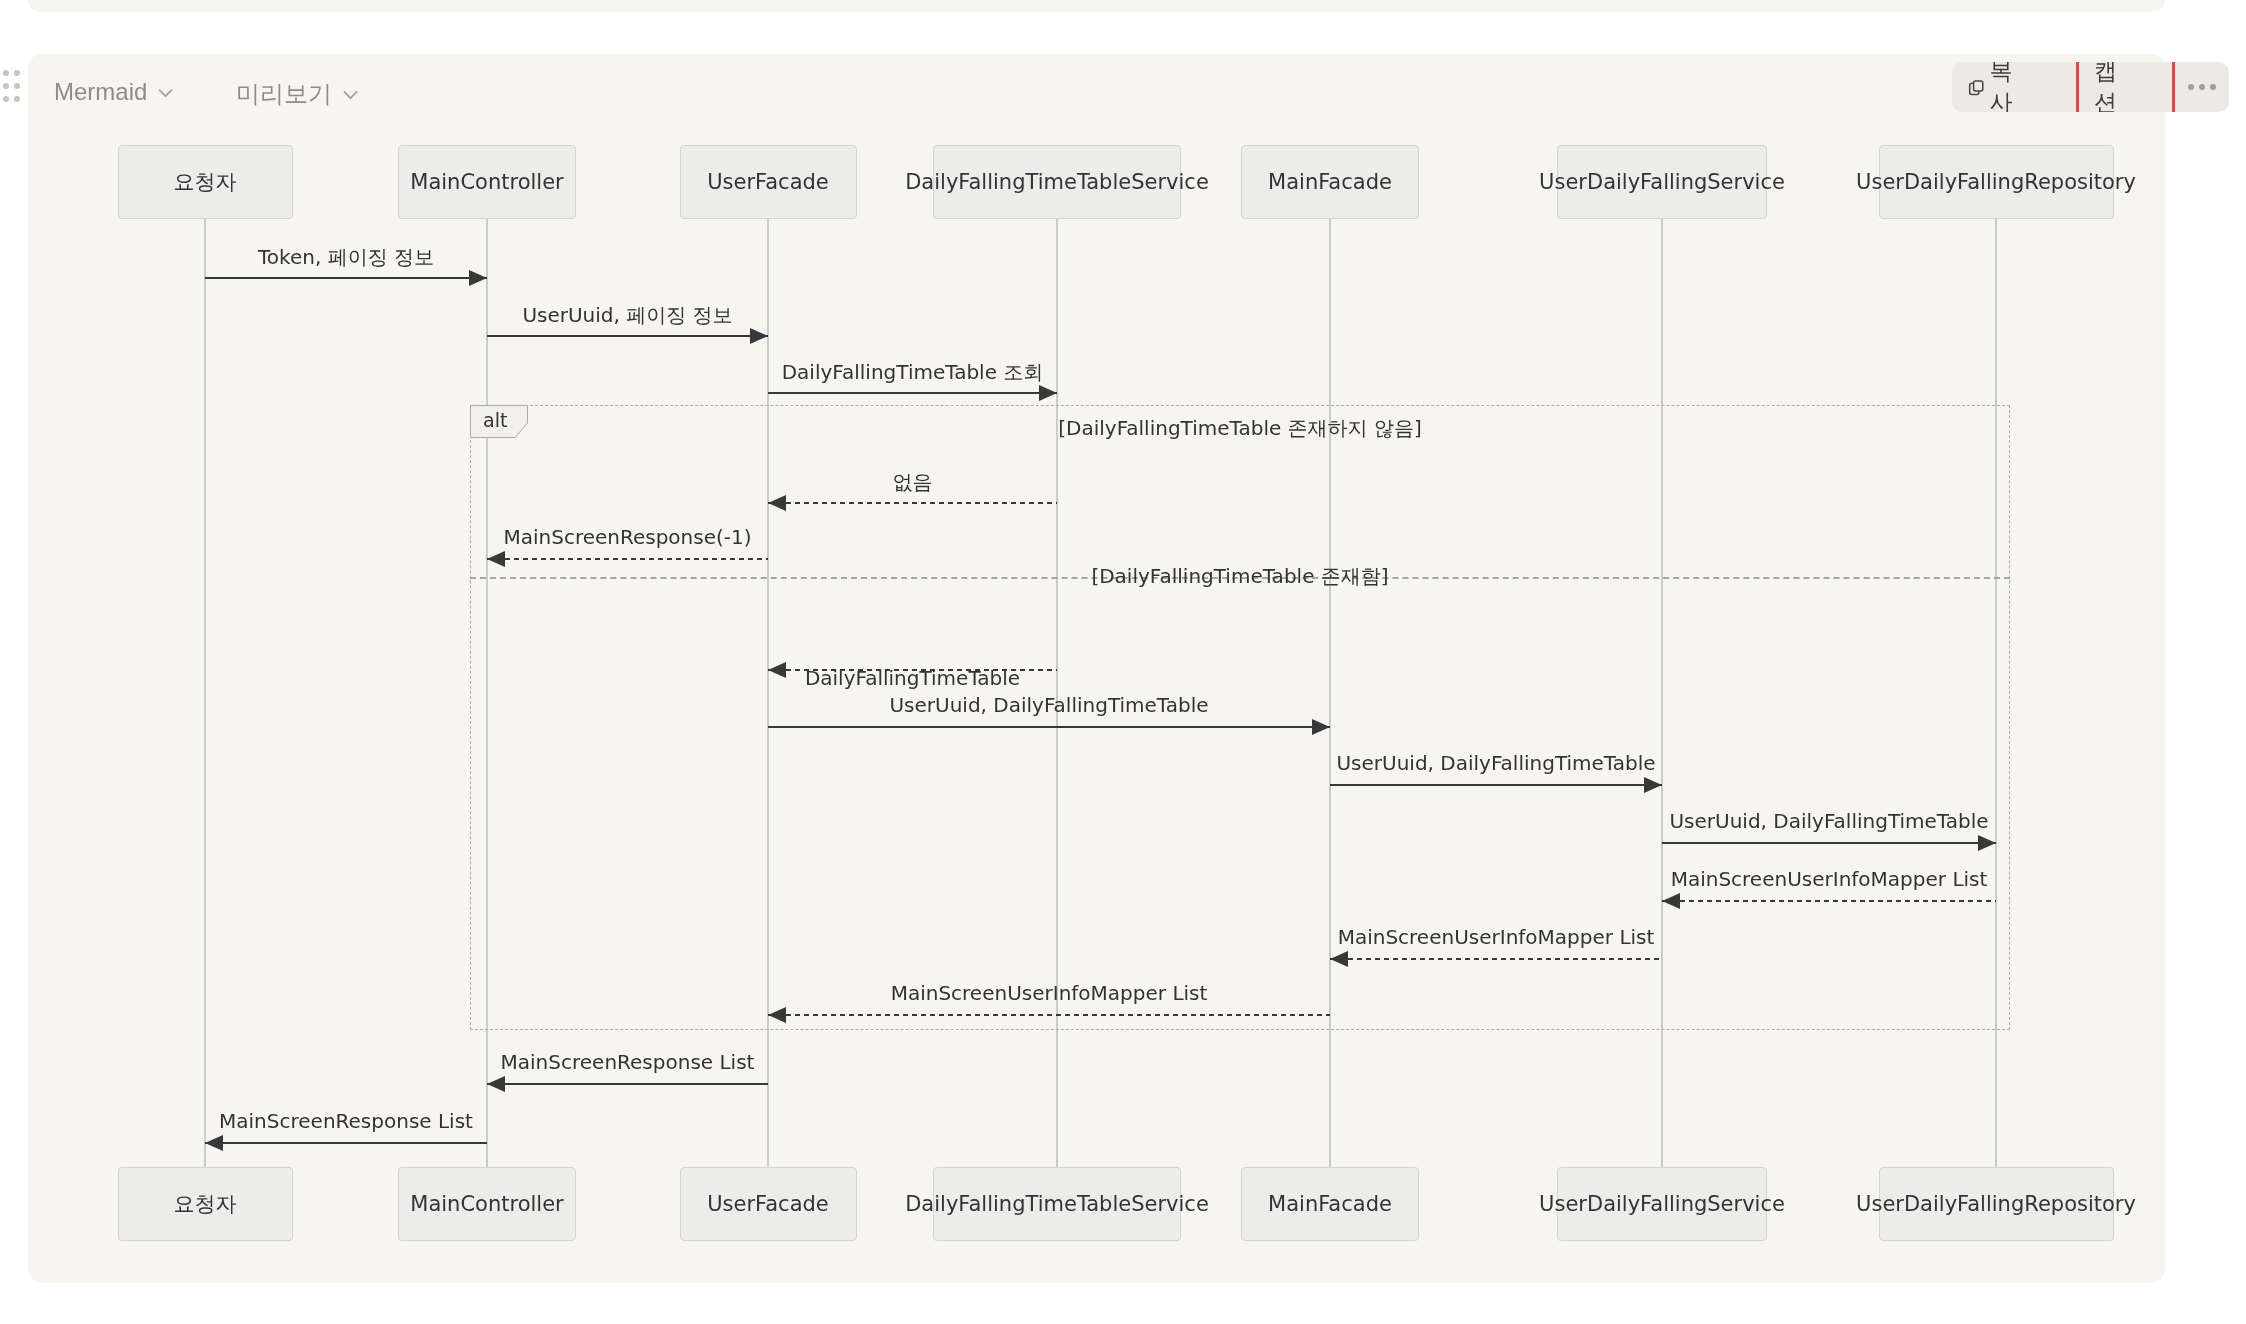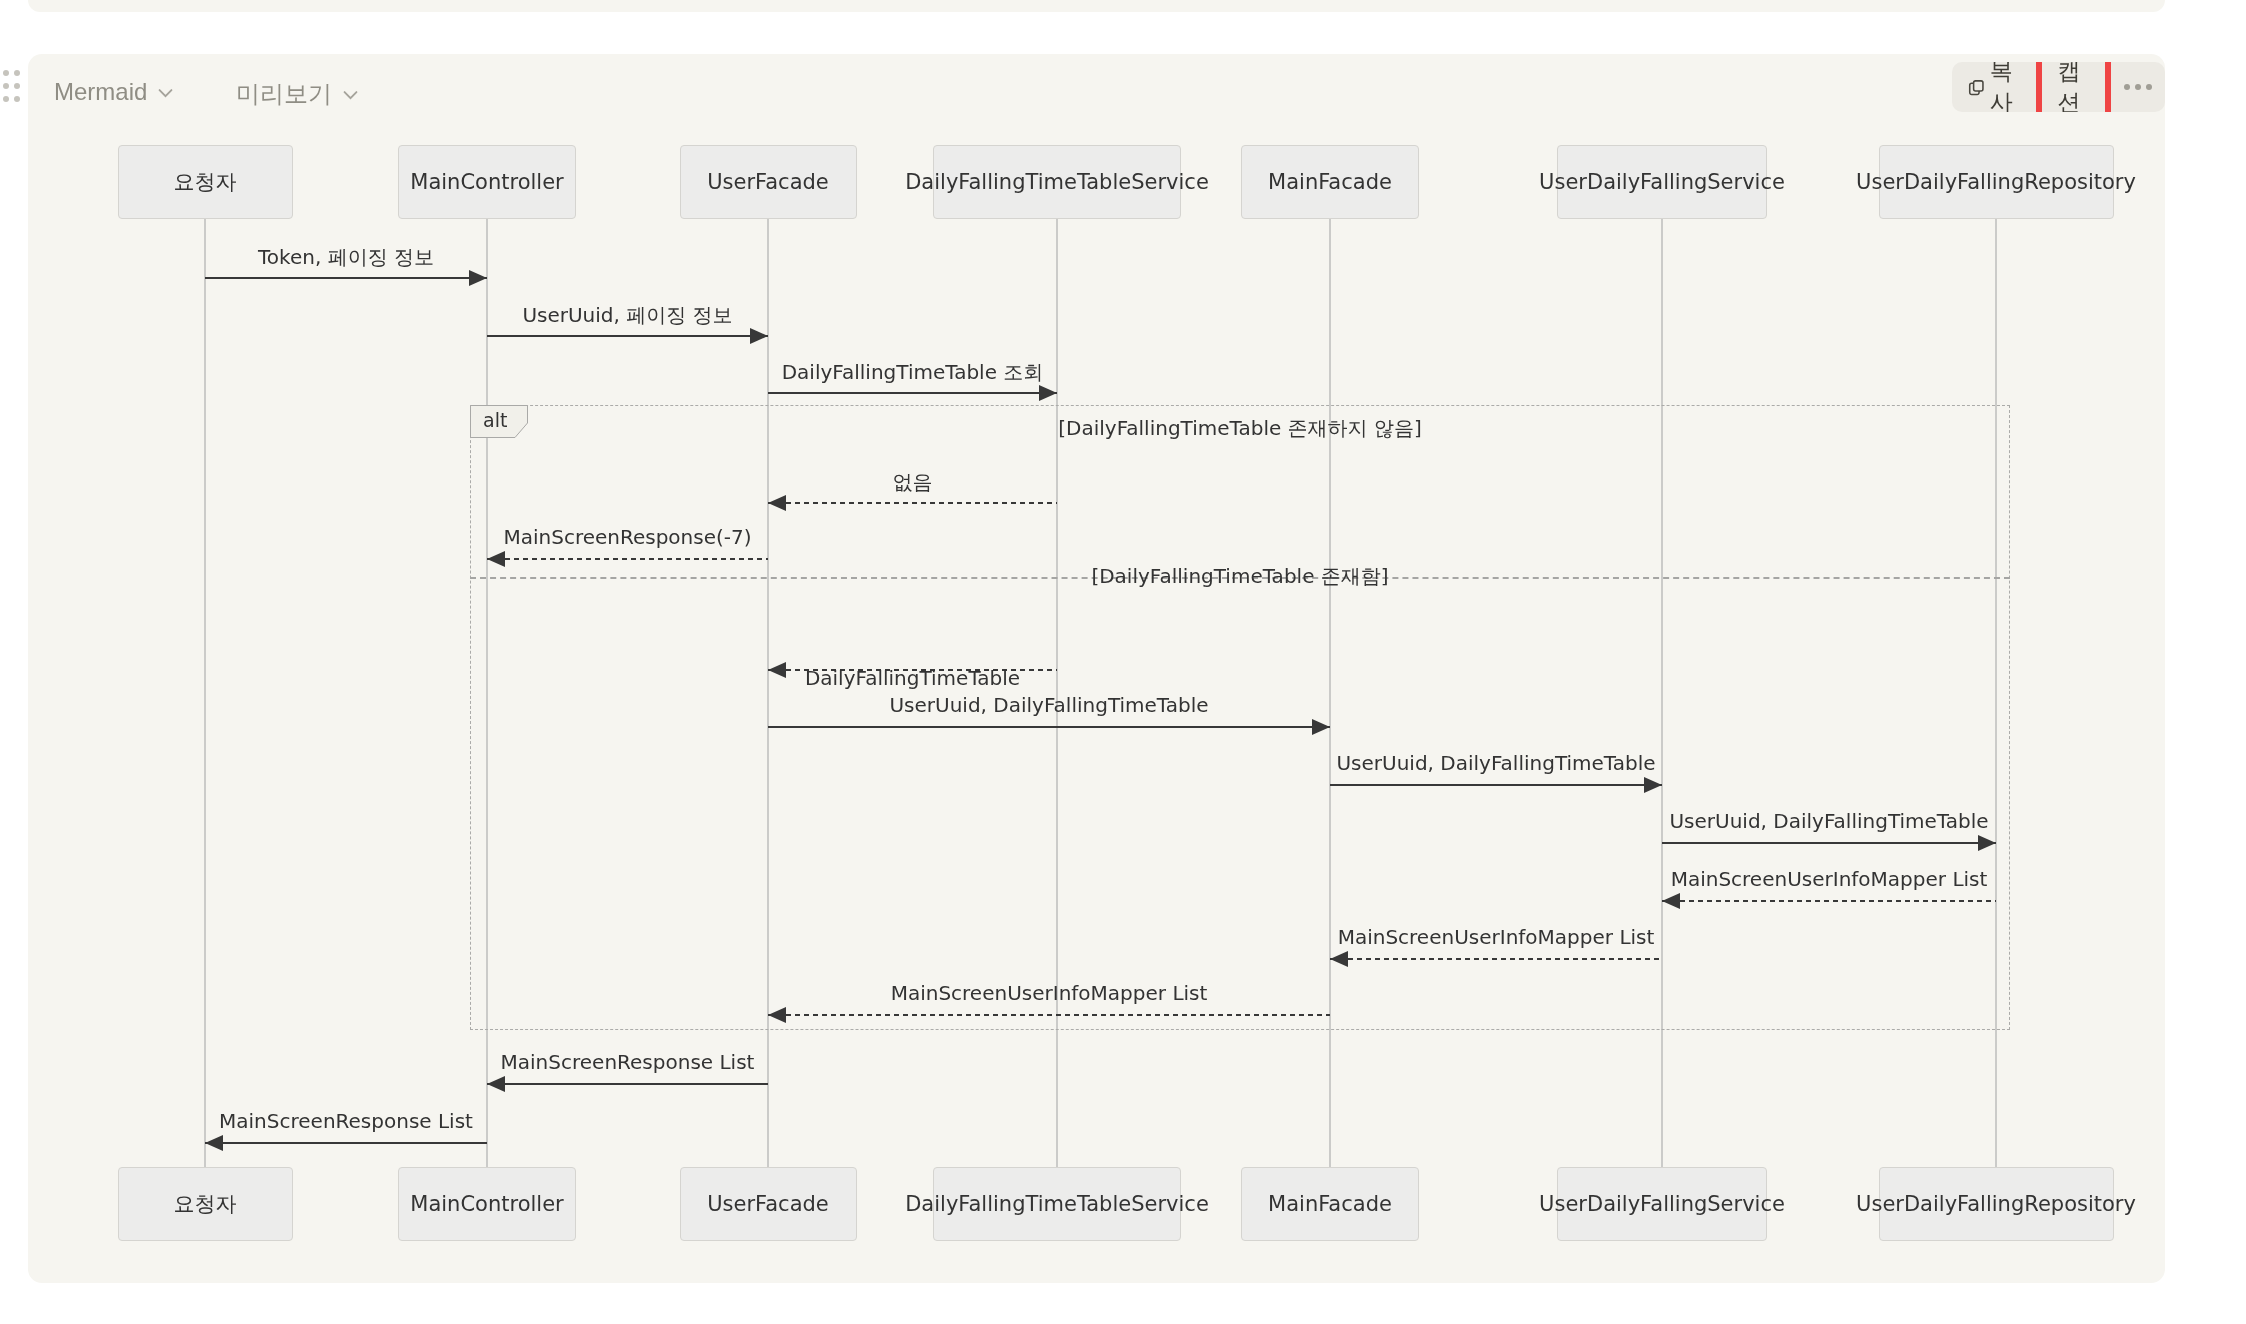--- a/index.html
+++ b/index.html
@@ -15,21 +15,21 @@
          border-radius:14px;}
   
   .dd{position:absolute;display:flex;align-items:center;gap:9px;font-size:24px;color:#8F8D84;
       cursor:pointer;}
   .dd-mermaid{left:26px;top:24px;}
   .dd-preview{left:208px;top:24px;}
   .btn-group{position:absolute;left:1924px;top:8px;height:50px;display:flex;align-items:stretch;
              background:#ECEAE4;border-radius:10px;overflow:hidden;}
   .btn{display:flex;align-items:center;justify-content:center;gap:4px;padding:0 15px;
        font-size:23px;color:#3E3C35;cursor:pointer;}
-  .btn + .btn{border-left:6px solid #ef4444;}
+  .btn + .btn{border-left:3px solid #ef4444;margin-left:40px;}
   .btn-more{gap:5px;padding:0 13px;}
   .btn-more i{display:block;width:6px;height:6px;border-radius:50%;background:#A09E95;}
   
   .actor-box{position:absolute;height:74px;background:#ECECEB;border:1px solid #D5D4D0;
              border-radius:4px;display:flex;align-items:center;justify-content:center;
              box-sizing:border-box;font-size:21px;color:#333333;
              font-family:"DejaVu Sans","Liberation Sans",sans-serif;}
   .lifeline{position:absolute;width:2px;background:#CBCBC9;}
   .msg-line{position:absolute;height:2px;}
   .msg-line.solid{background:#383838;}
@@ -131,21 +131,21 @@
       <div class="ah ah-right" style="left: 722px; top: 274px;"></div>
       <div class="msg-label" style="left: 599.5px; top: 248px;">UserUuid, 페이징 정보</div>
       <div class="msg-line solid" style="left: 740px; top: 338px; width: 289px;"></div>
       <div class="ah ah-right" style="left: 1011px; top: 331px;"></div>
       <div class="msg-label" style="left: 884.5px; top: 305px;">DailyFallingTimeTable 조회</div>
       <div class="msg-line dashed" style="left: 740px; top: 448px; width: 289px;"></div>
       <div class="ah ah-left" style="left: 740px; top: 441px;"></div>
       <div class="msg-label" style="left: 884.5px; top: 415px;">없음</div>
       <div class="msg-line dashed" style="left: 459px; top: 504px; width: 281px;"></div>
       <div class="ah ah-left" style="left: 459px; top: 497px;"></div>
-      <div class="msg-label" style="left: 599.5px; top: 471px;">MainScreenResponse(-7)</div>
+      <div class="msg-label" style="left: 599.5px; top: 471px;">MainScreenResponse(-1)</div>
       <div class="msg-line dashed" style="left: 740px; top: 615px; width: 289px;"></div>
       <div class="ah ah-left" style="left: 740px; top: 608px;"></div>
       <div class="msg-label" style="left: 884.5px; top: 612px;">DailyFallingTimeTable</div>
       <div class="msg-line solid" style="left: 740px; top: 672px; width: 562px;"></div>
       <div class="ah ah-right" style="left: 1284px; top: 665px;"></div>
       <div class="msg-label" style="left: 1021px; top: 639px;">UserUuid, DailyFallingTimeTable</div>
       <div class="msg-line solid" style="left: 1302px; top: 730px; width: 332px;"></div>
       <div class="ah ah-right" style="left: 1616px; top: 723px;"></div>
       <div class="msg-label" style="left: 1468px; top: 697px;">UserUuid, DailyFallingTimeTable</div>
       <div class="msg-line solid" style="left: 1634px; top: 788px; width: 334px;"></div>

